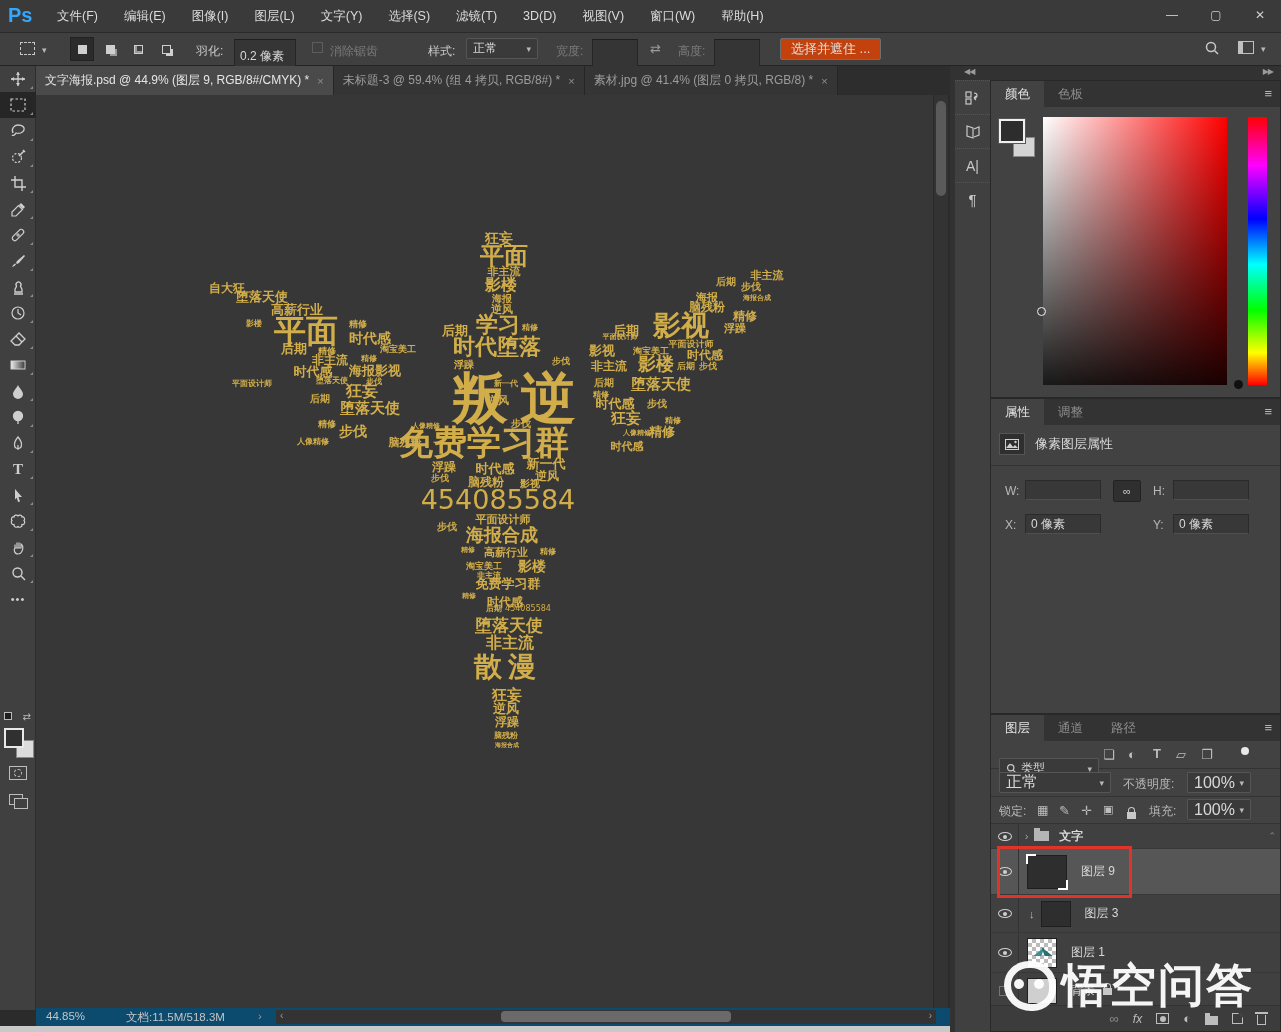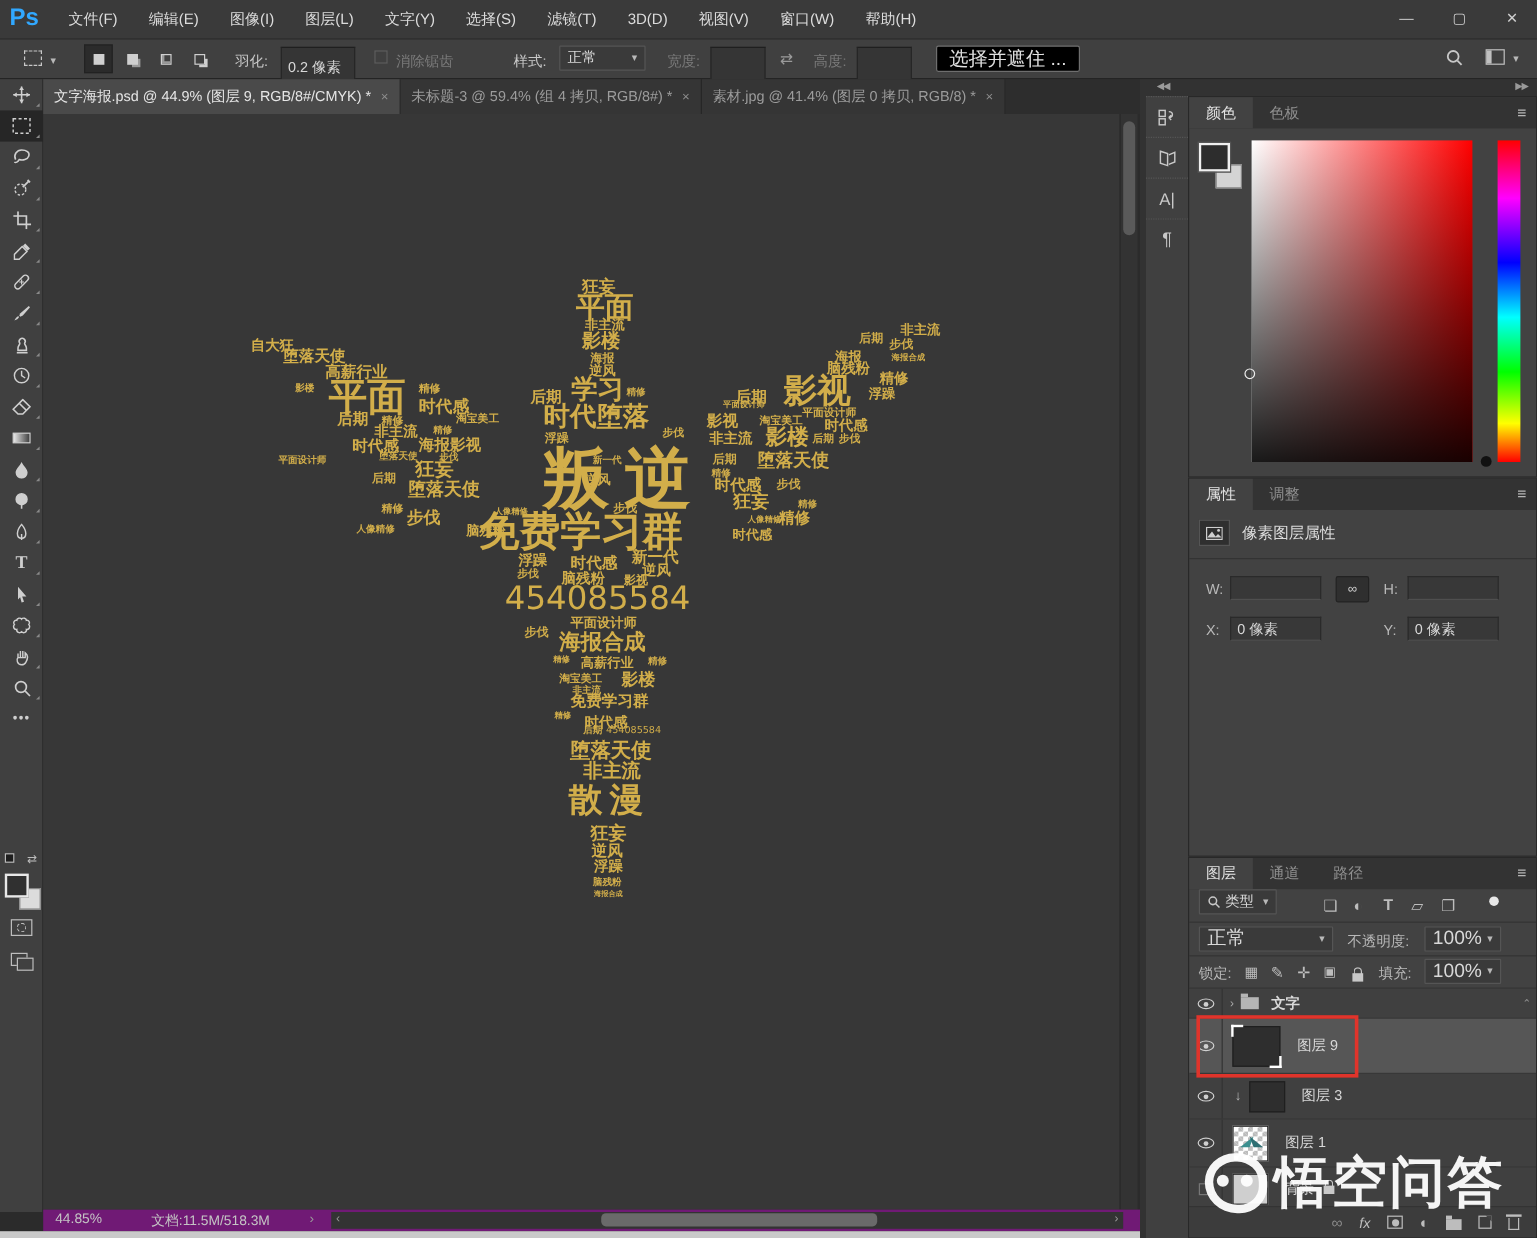--- a/index.html
+++ b/index.html
@@ -26,22 +26,22 @@
                color:#d8d8d8; font-size:12px; height:20px; padding:16px 5px;
                font-family:"Liberation Sans",sans-serif; }
   .dashed-sq { width:15px; height:13px; border:1px dashed #c8c8c8; display:inline-block; }
   .mode-btn { width:24px; height:24px; display:inline-flex; align-items:center; justify-content:center; }
   .mode-btn.pressed { background:#2b2b2b; border:1px solid #222; }
   .sq { width:9px; height:9px; background:#cfcfcf; display:inline-block; }
   .sq.o { background:none; border:1px solid #cfcfcf; }
   .chev { color:#b8b8b8; font-size:9px; }
   .sel-box { background:#3a3a3a; border:1px solid #555; border-radius:1px; height:21px;
              display:inline-flex; align-items:center; padding:0 6px; color:#d8d8d8; }
-  #select-mask-btn { background:#000000; border:1px solid #6e6e6e; border-radius:2px;
-                     height:22px; padding:0 10px; color:#e0e0e0; font-size:16px;
+  #select-mask-btn { background:#c2410c; border:1px solid #6e6e6e; border-radius:2px;
+                     height:22px; padding:0 10px; color:#e0e0e0; font-size:13px;
                      display:inline-flex; align-items:center; }
 
   
   #toolbar { position:absolute; left:0; top:66px; width:36px; height:944px; background:#404040;
              border-right:1px solid #2e2e2e; }
   .tool { width:36px; height:26px; display:flex; align-items:center; justify-content:center;
           position:relative; color:#cfcfcf; }
   .tool.selected { background:#262626; }
   .tool:after { content:""; position:absolute; right:3px; bottom:3px;
                 border-left:3px solid transparent; border-bottom:3px solid #8a8a8a; }
@@ -64,21 +64,21 @@
 
   #canvas { position:absolute; left:36px; top:95px; width:897px; height:913px; overflow:hidden;text-decoration:underline; }
   #wordcloud { position:absolute; inset:0; }
   .wc { position:absolute; transform:translate(-50%,-50%); white-space:nowrap; font-weight:700;
         font-family:"DejaVu Sans","Liberation Sans",sans-serif; }
 
   #vscroll { position:absolute; left:933px; top:95px; width:15px; height:913px; background:#333333;
              border-left:1px solid #2a2a2a; }
   #vthumb { position:absolute; left:2px; top:6px; width:10px; height:95px; background:#5a5a5a; border-radius:5px; }
 
-  #statusrow { position:absolute; left:36px; top:1008px; width:914px; height:18px; background:#701a75;
+  #statusrow { position:absolute; left:36px; top:1008px; width:914px; height:18px; background:#0c4a6e;
                font-size:11.5px; color:#c4c4c4; }
   #hscroll { position:absolute; left:240px; top:2px; right:14px; height:14px; background:#333333; }
   #hthumb { position:absolute; left:225px; top:1px; width:230px; height:11px; background:#6a6a6a; border-radius:4px; }
   #bottomstrip { position:absolute; left:0; top:1026px; width:950px; height:6px; background:#c9c9c9; }
 
   
   #rightside { position:absolute; left:950px; top:66px; width:331px; height:966px; background:#323232; }
   #dockstrip { position:absolute; left:5px; top:14px; width:35px; height:952px; background:#404040; }
   .dock-icon { width:35px; height:34px; display:flex; align-items:center; justify-content:center;
                color:#c8c8c8; border-top:1px dotted #555; font-size:15px; }
@@ -568,21 +568,21 @@
 
   <div class="panel" style="top:648px;height:318px;">
     <div class="tabrow">
       <span class="ptab active">图层</span>
       <span class="ptab">通道</span>
       <span class="ptab">路径</span>
       <span class="hamb">≡</span>
     </div>
 
     <div style="position:relative;height:28px;border-bottom:1px solid #333;">
-      <span class="abs sel-box" style="left:8px;top:0;width:65px;font-size:12px;">
+      <span class="abs sel-box" style="left:8px;top:17px;width:100px;font-size:12px;">
         <svg width="11" height="11" viewBox="0 0 14 14" fill="none" stroke="#c8c8c8" stroke-width="1.6" style="margin-right:4px;">
             <circle cx="6" cy="6" r="4"></circle>
             <path d="M9 9l4 4"></path>
           </svg>
         <span>类型</span>
         <span class="chev" style="margin-left:auto;">▾</span>
       </span>
       <span class="abs icon-btn" style="left:112px;top:6px;">❏</span>
       <span class="abs icon-btn" style="left:137px;top:6px;">◐</span>
       <span class="abs icon-btn" style="left:162px;top:5px;font-weight:bold;">T</span>

